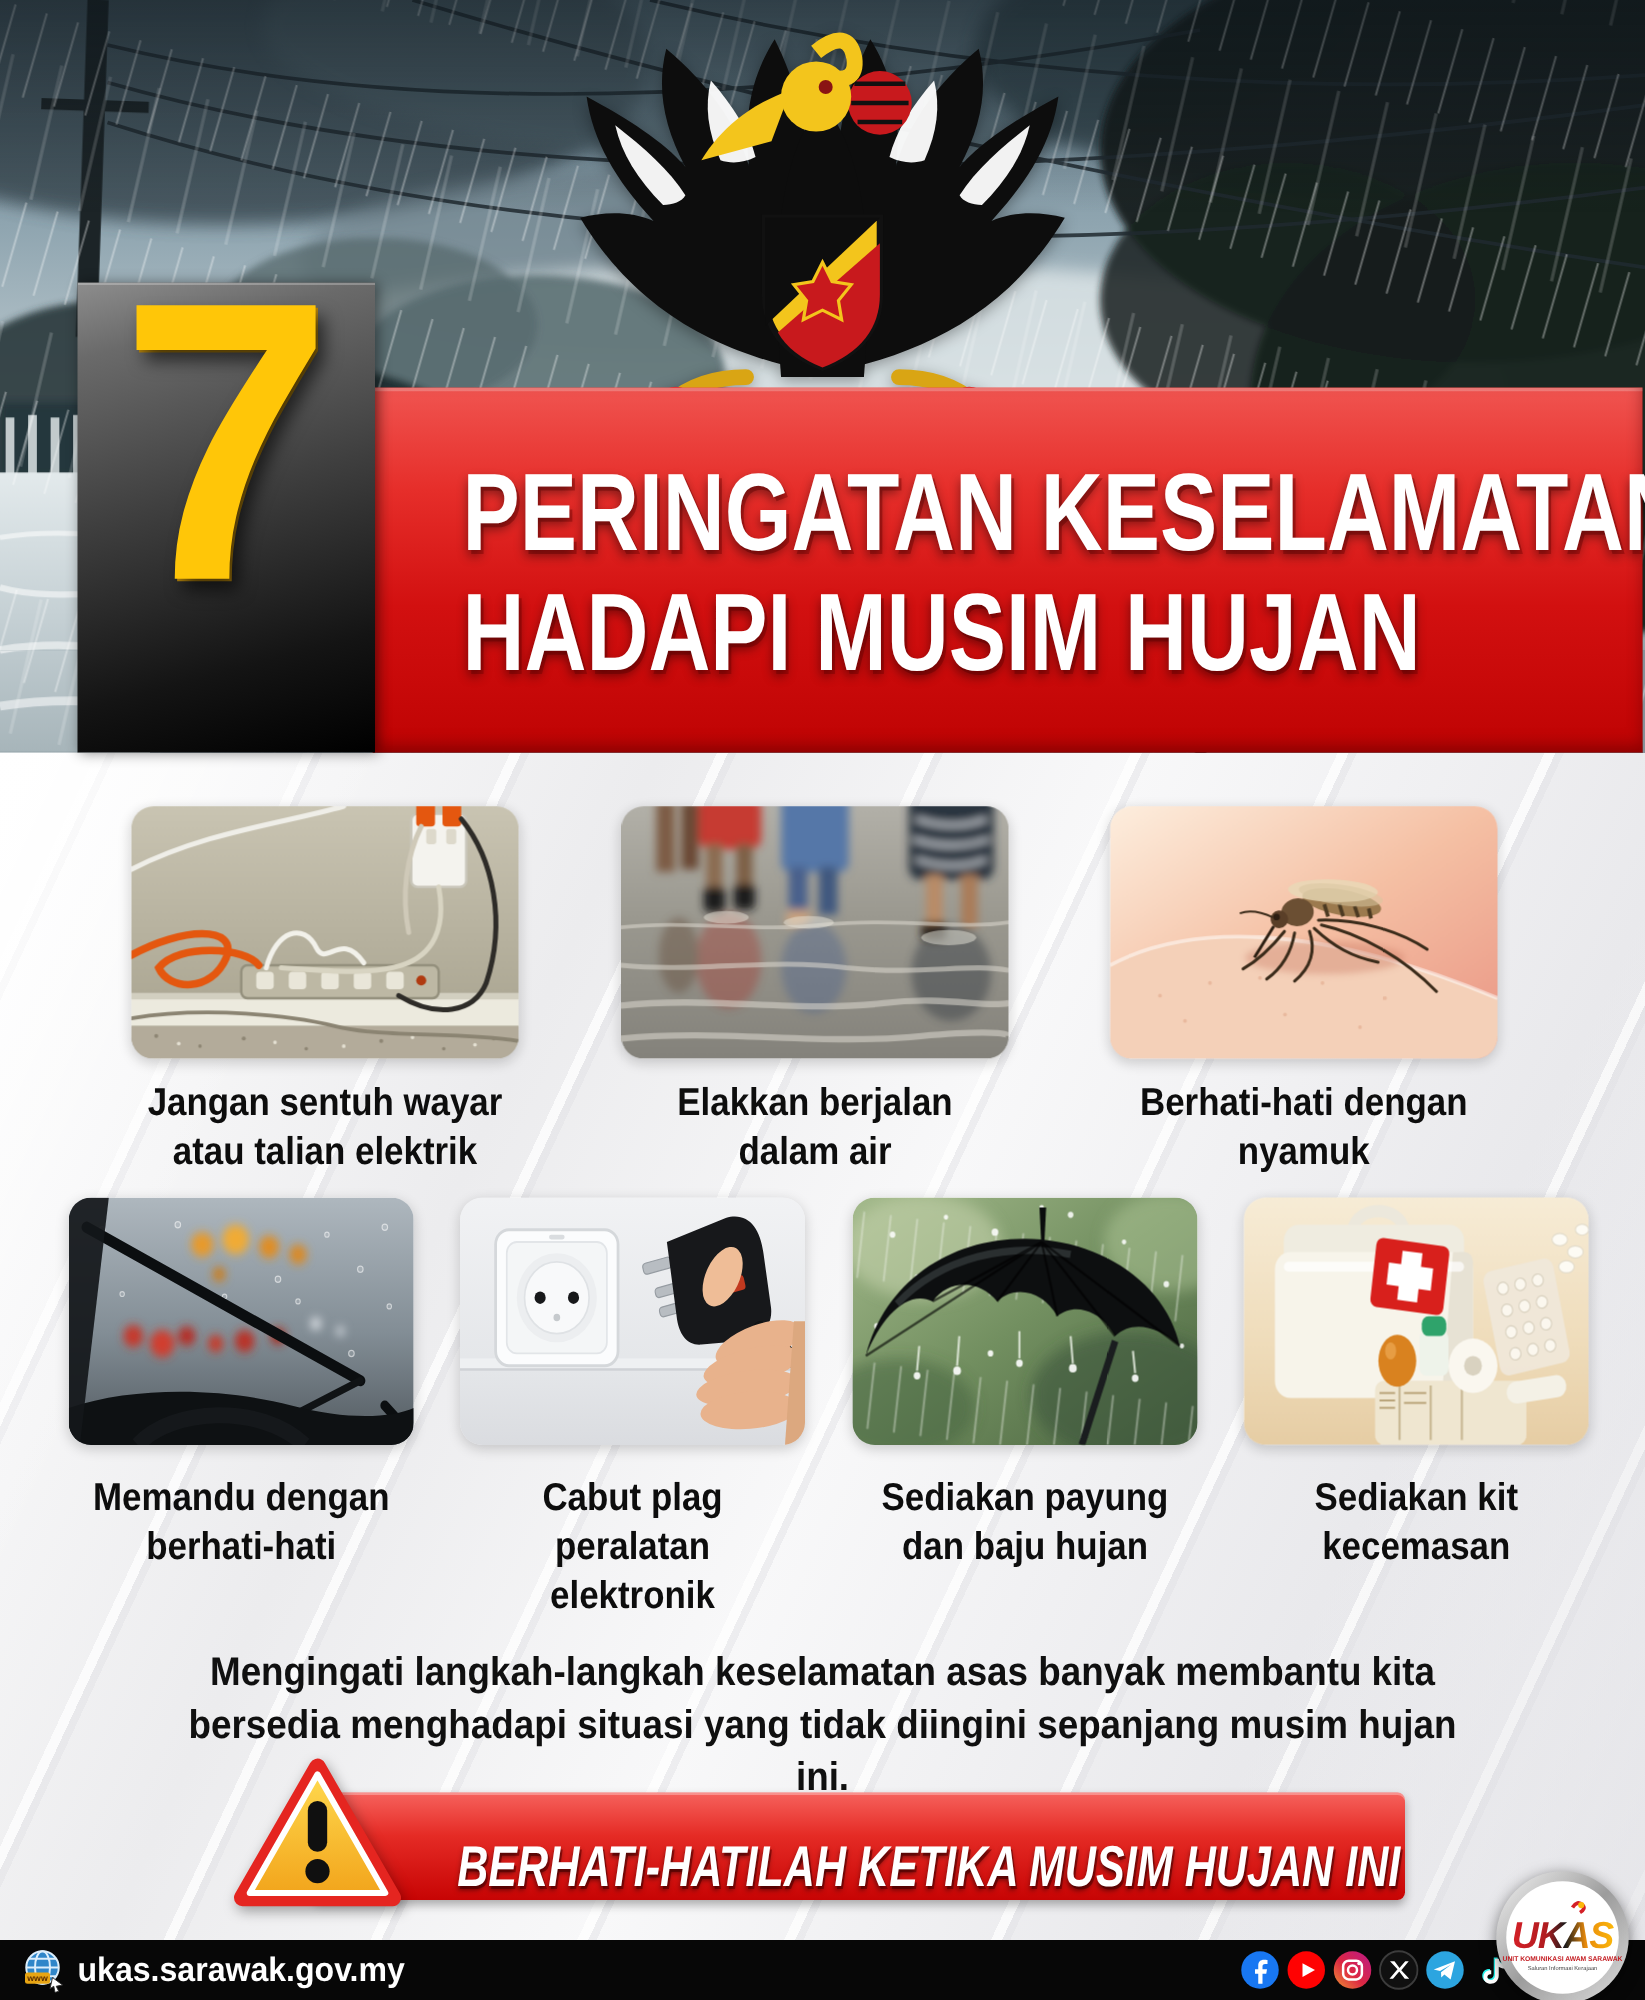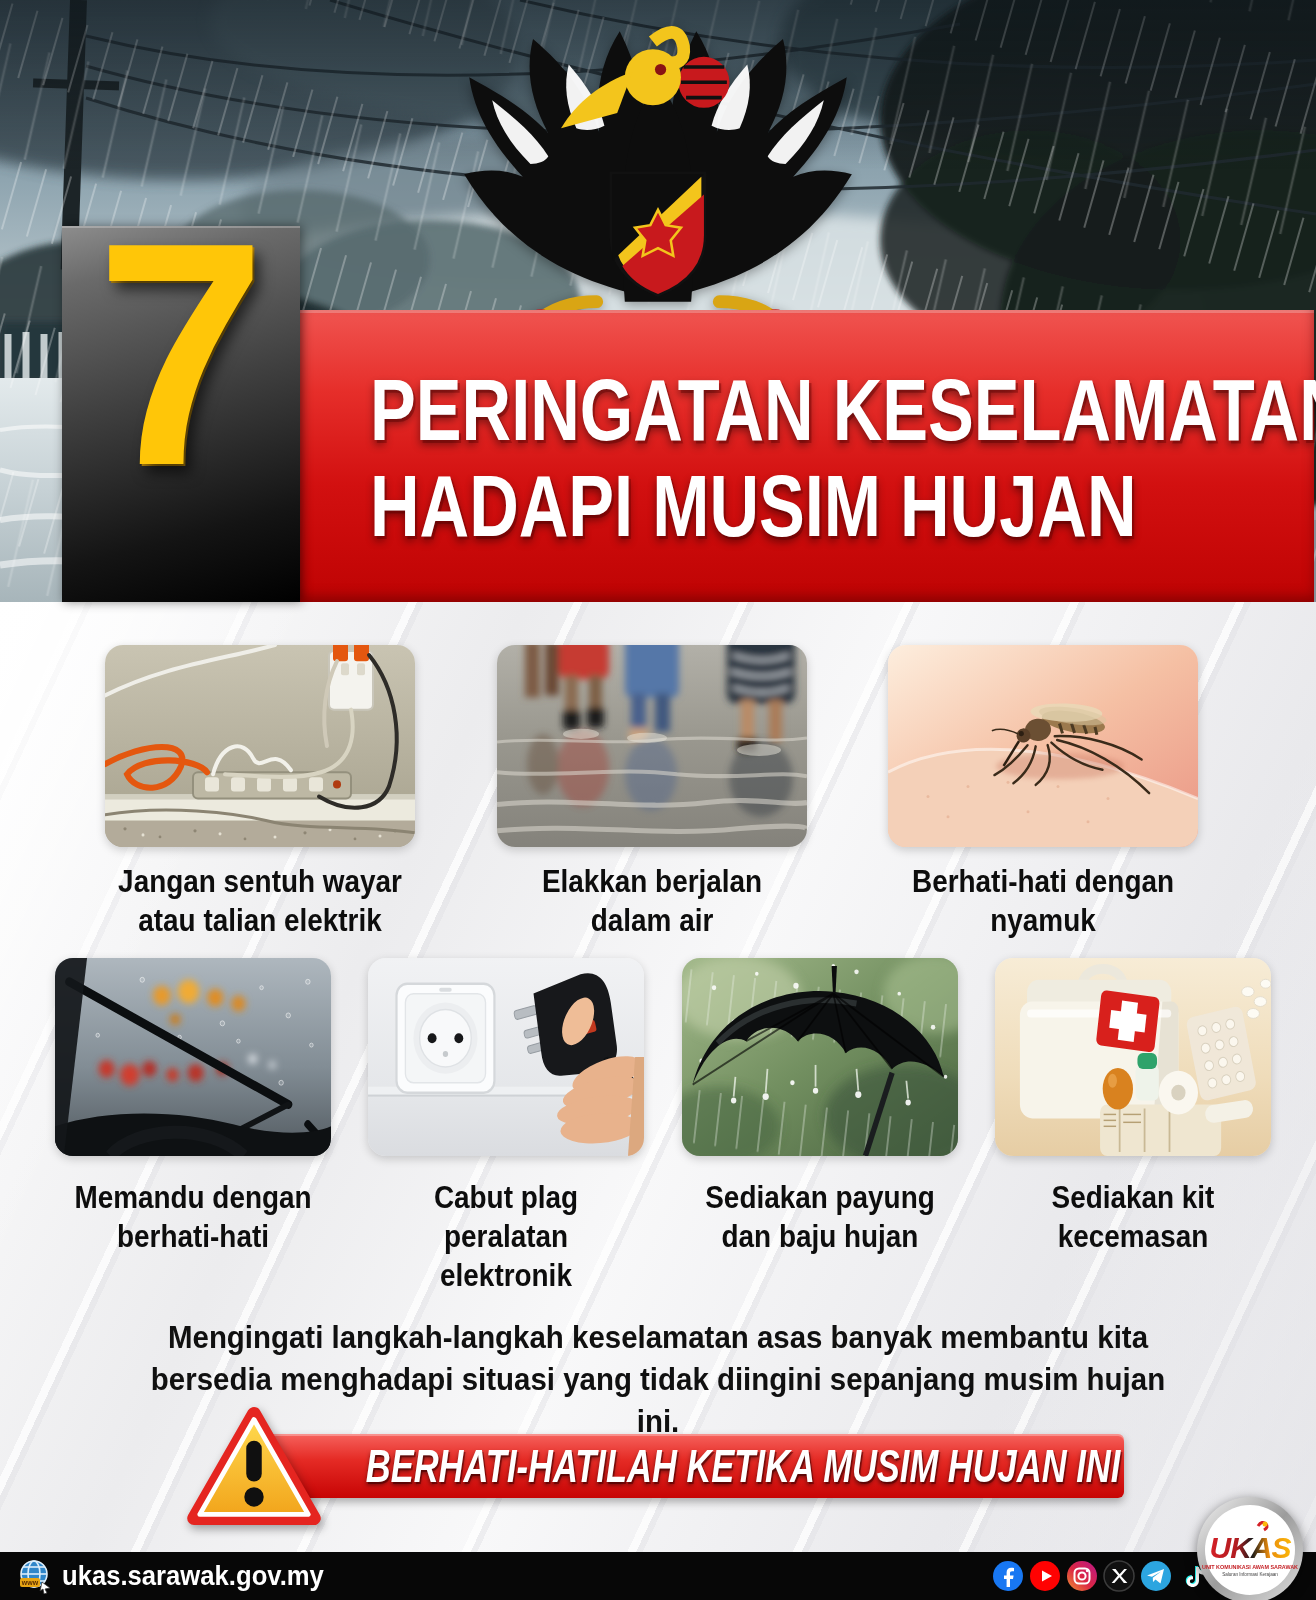--- a/index.html
+++ b/index.html
@@ -54,24 +54,24 @@
   .p3{left:878px;top:862px;width:330px;}
   .p4{left:43px; top:1178px;width:300px;}
   .p5{left:356px;top:1178px;width:300px;}
   .p6{left:670px;top:1178px;width:300px;}
   .p7{left:983px;top:1178px;width:300px;}
   
   .message{position:absolute;left:88px;top:1284px;width:1140px;z-index:3;text-align:center;
     color:#101010;font-weight:bold;font-size:32px;line-height:42px;white-space:pre-line;
     transform:scaleX(.92);transform-origin:center top;}
   
-  .warning-banner{position:absolute;left:252px;top:1434px;width:872px;height:64px;z-index:4;
+  .warning-banner{position:absolute;left:252px;top:1434px;width:872px;height:86px;z-index:4;
     background:linear-gradient(180deg,#f6625d 0%,#e52b25 40%,#c70404 100%);
     border-radius:0 6px 6px 0;box-shadow:0 4px 8px rgba(0,0,0,.3), inset 0 2px 0 rgba(255,255,255,.3);
-    display:flex;align-items:center;justify-content:center;padding-left:110px;}
+    display:flex;align-items:flex-end;justify-content:center;padding-left:110px;}
   .warning-text{color:#fff;font-weight:bold;font-style:italic;font-size:46px;white-space:nowrap;
     transform:scaleX(.75);transform-origin:center;
     text-shadow:0 3px 5px rgba(0,0,0,.5),2px 2px 0 rgba(110,0,0,.6);}
   .warning-triangle{position:absolute;left:186px;top:1404px;width:136px;height:122px;z-index:5;
     filter:drop-shadow(2px 4px 5px rgba(0,0,0,.35));}
   
   .footer{position:absolute;left:0;top:1552px;width:1316px;height:48px;background:#070707;z-index:6;padding-left:20px;}
   .globe-icon{position:absolute;left:16px;top:6px;width:36px;height:36px;}
   .site-url{position:absolute;left:62px;top:7px;color:#fff;font-weight:bold;font-size:27px;line-height:34px;
     transform:scaleX(.95);transform-origin:left center;}

